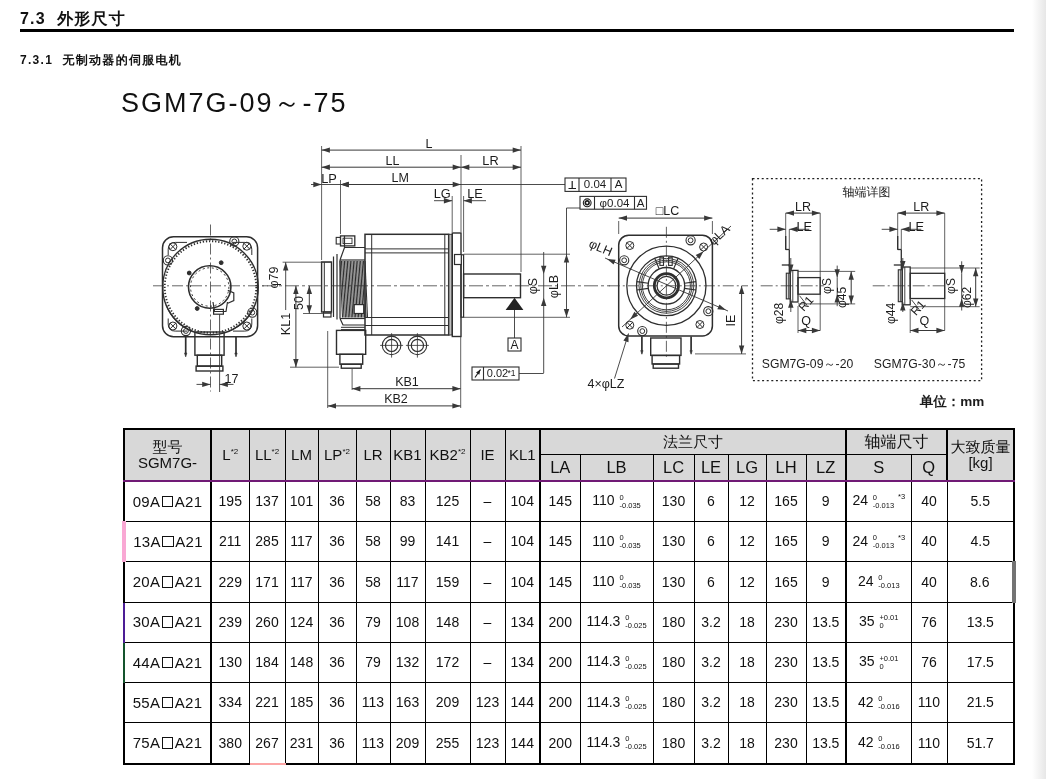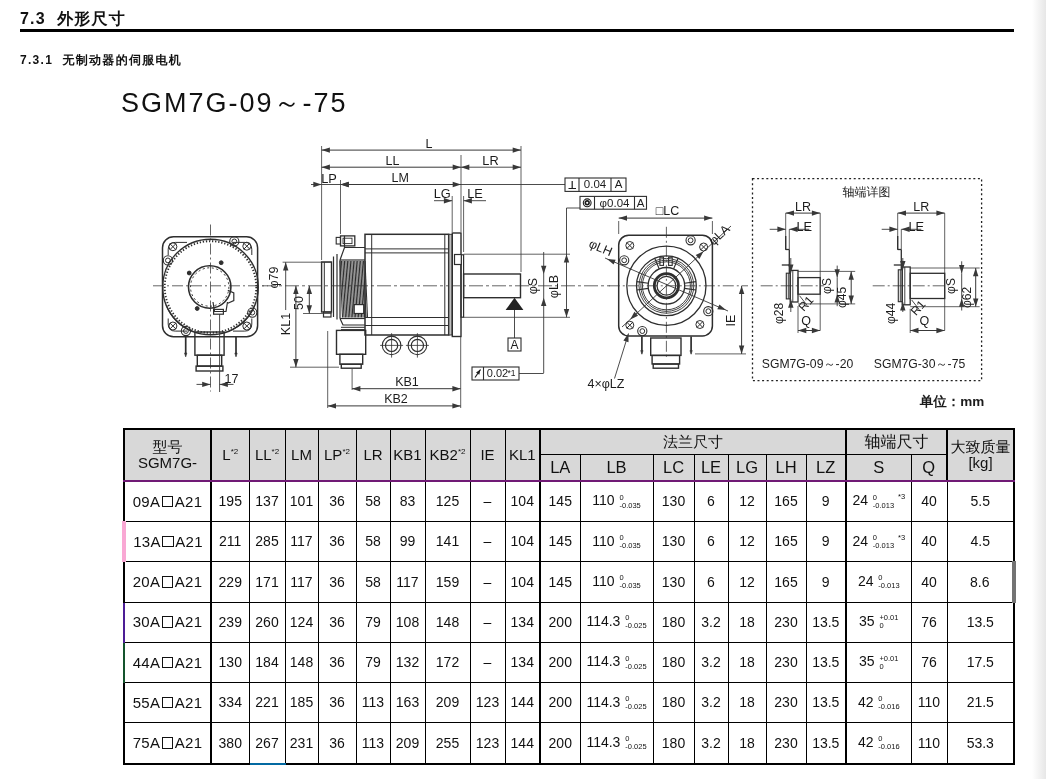--- a/index.html
+++ b/index.html
@@ -589,34 +589,34 @@
           <td class="" style="">18</td>
           <td class="" style="">230</td>
           <td class="" style="">13.5</td>
           <td class="thick-l" style="">42&nbsp;<span class="tol">0<br>-0.016</span></td>
           <td class="" style="">110</td>
           <td class="" style="border-right:2px solid #000;">21.5</td>
         </tr>
 <tr>
           <td class="mdl" style="border-left:2px solid #000;height:39.25px;border-bottom:2px solid #000;">75A<span class="sq"></span>A21</td>
           <td class="thick-l" style="border-bottom:2px solid #000;">380</td>
-          <td class="" style="border-bottom:2px solid #0369a1;">267</td>
+          <td class="" style="border-bottom:2px solid #fca5a5;">267</td>
           <td class="" style="border-bottom:2px solid #000;">231</td>
           <td class="" style="border-bottom:2px solid #000;">36</td>
           <td class="" style="border-bottom:2px solid #000;">113</td>
           <td class="" style="border-bottom:2px solid #000;">209</td>
           <td class="" style="border-bottom:2px solid #000;">255</td>
           <td class="" style="border-bottom:2px solid #000;">123</td>
           <td class="" style="border-bottom:2px solid #000;">144</td>
           <td class="thick-l" style="border-bottom:2px solid #000;">200</td>
           <td class="" style="border-bottom:2px solid #000;">114.3&nbsp;<span class="tol">0<br>-0.025</span></td>
           <td class="" style="border-bottom:2px solid #000;">180</td>
           <td class="" style="border-bottom:2px solid #000;">3.2</td>
           <td class="" style="border-bottom:2px solid #000;">18</td>
           <td class="" style="border-bottom:2px solid #000;">230</td>
           <td class="" style="border-bottom:2px solid #000;">13.5</td>
           <td class="thick-l" style="border-bottom:2px solid #000;">42&nbsp;<span class="tol">0<br>-0.016</span></td>
           <td class="" style="border-bottom:2px solid #000;">110</td>
-          <td class="" style="border-bottom:2px solid #000;border-right:2px solid #000;">53.3</td>
+          <td class="" style="border-bottom:2px solid #000;border-right:2px solid #000;">51.7</td>
         </tr>
 </tbody>
     </table>
 </div>
 
 </body></html>

